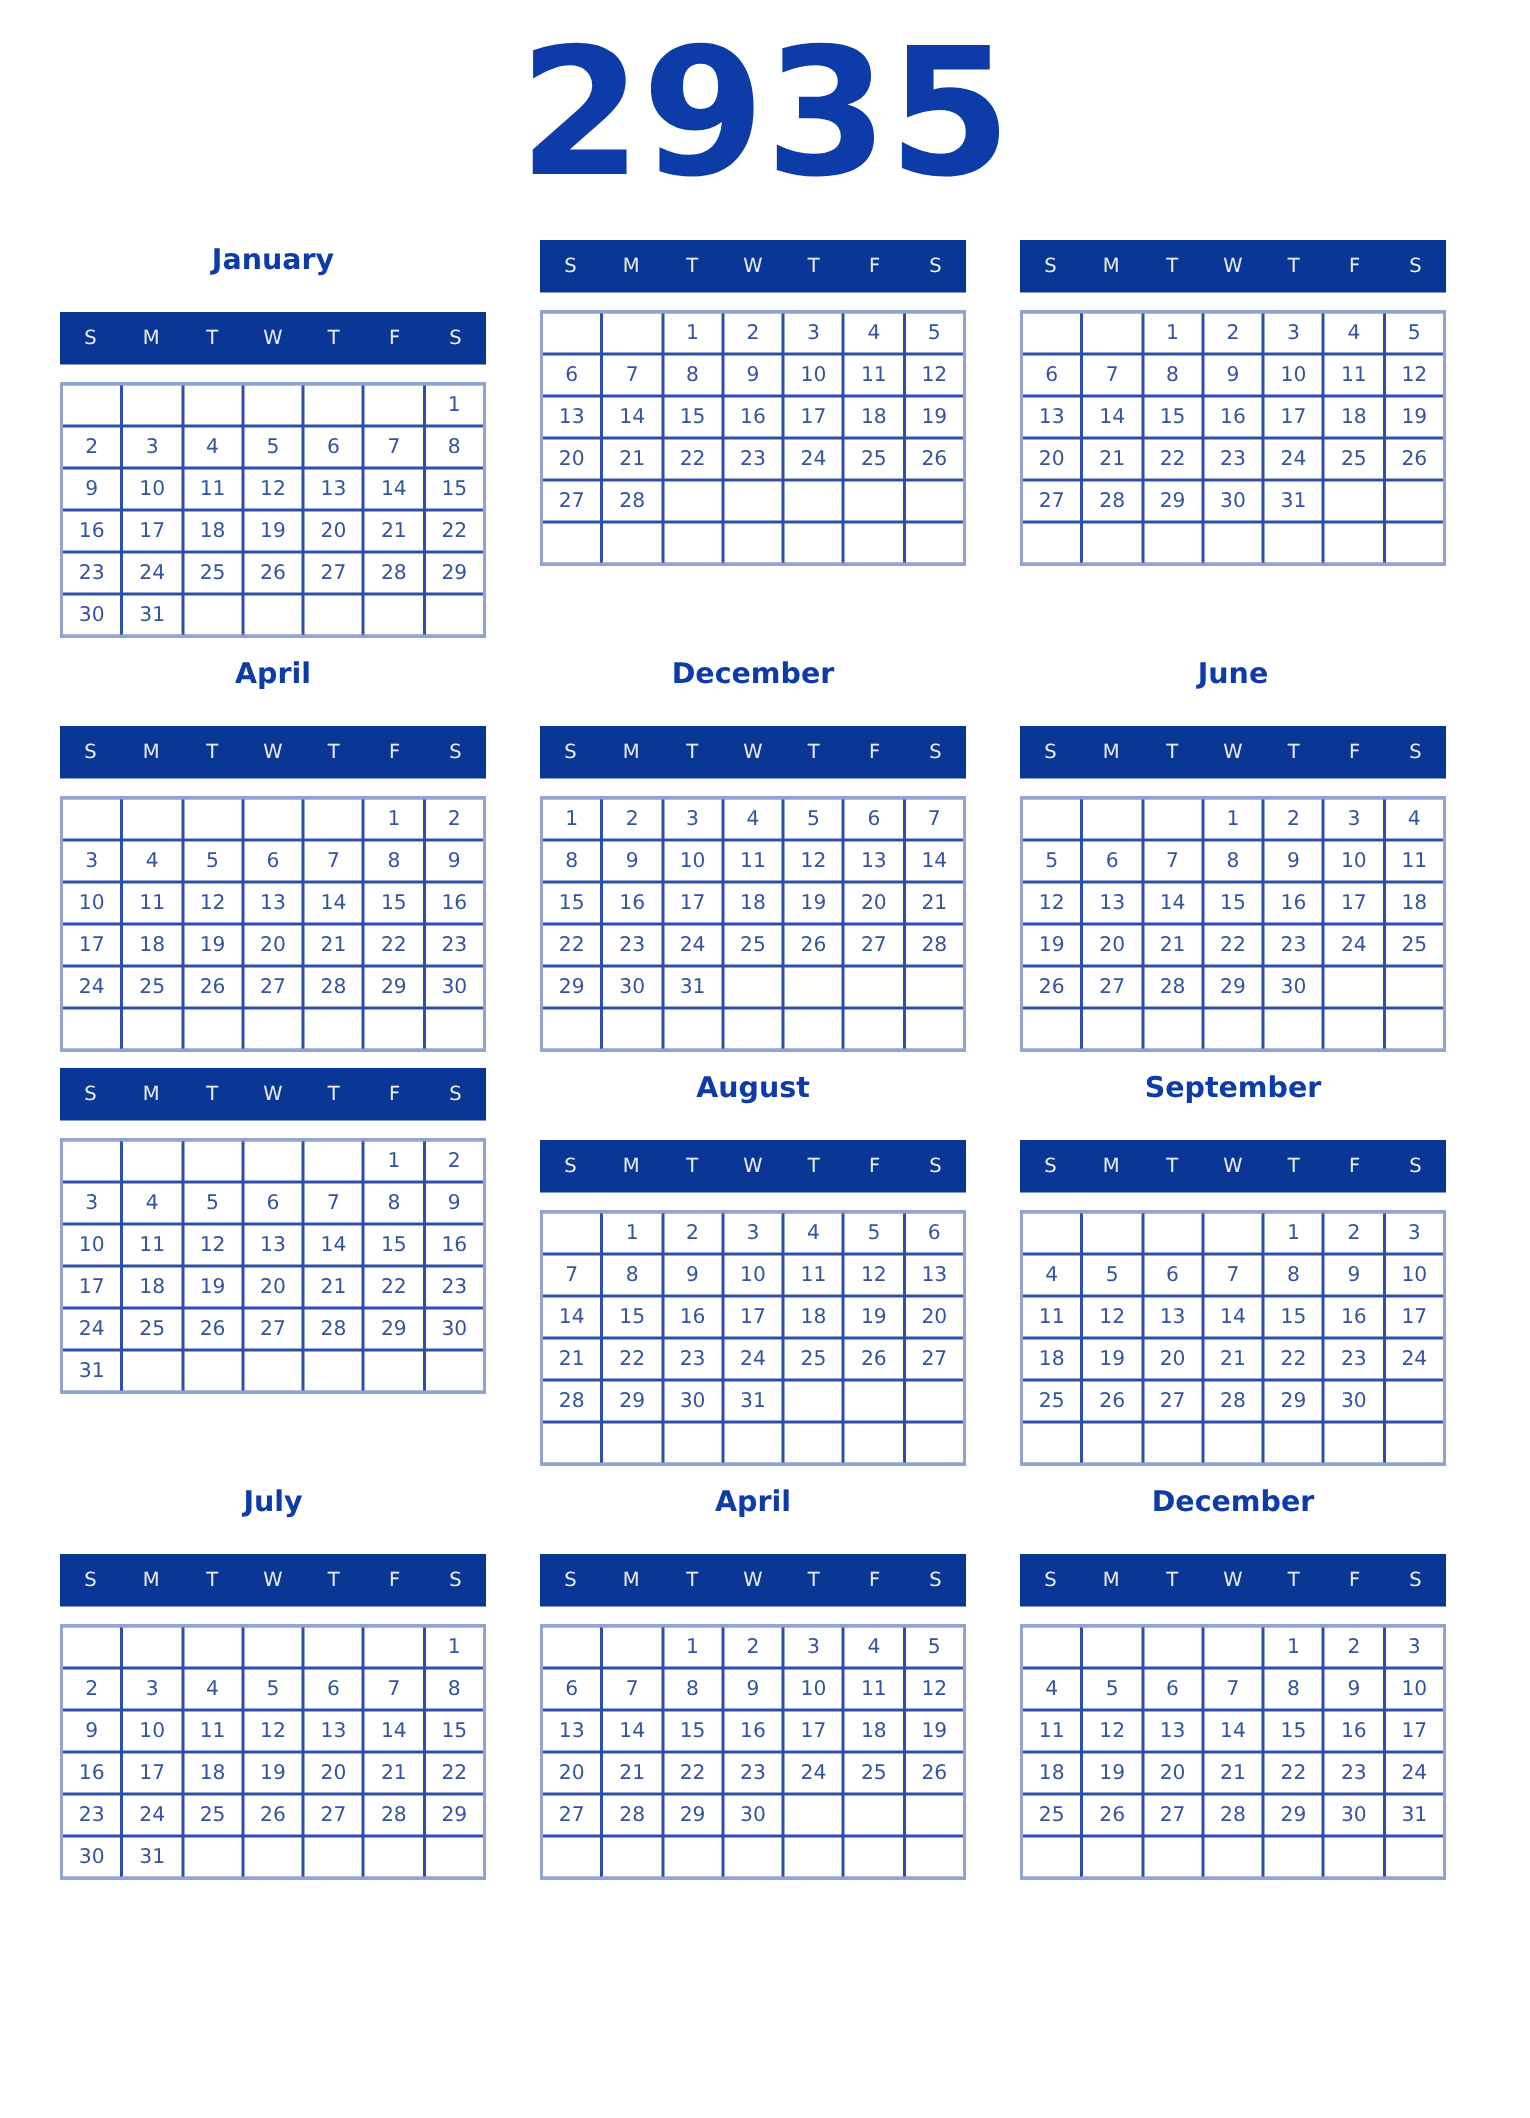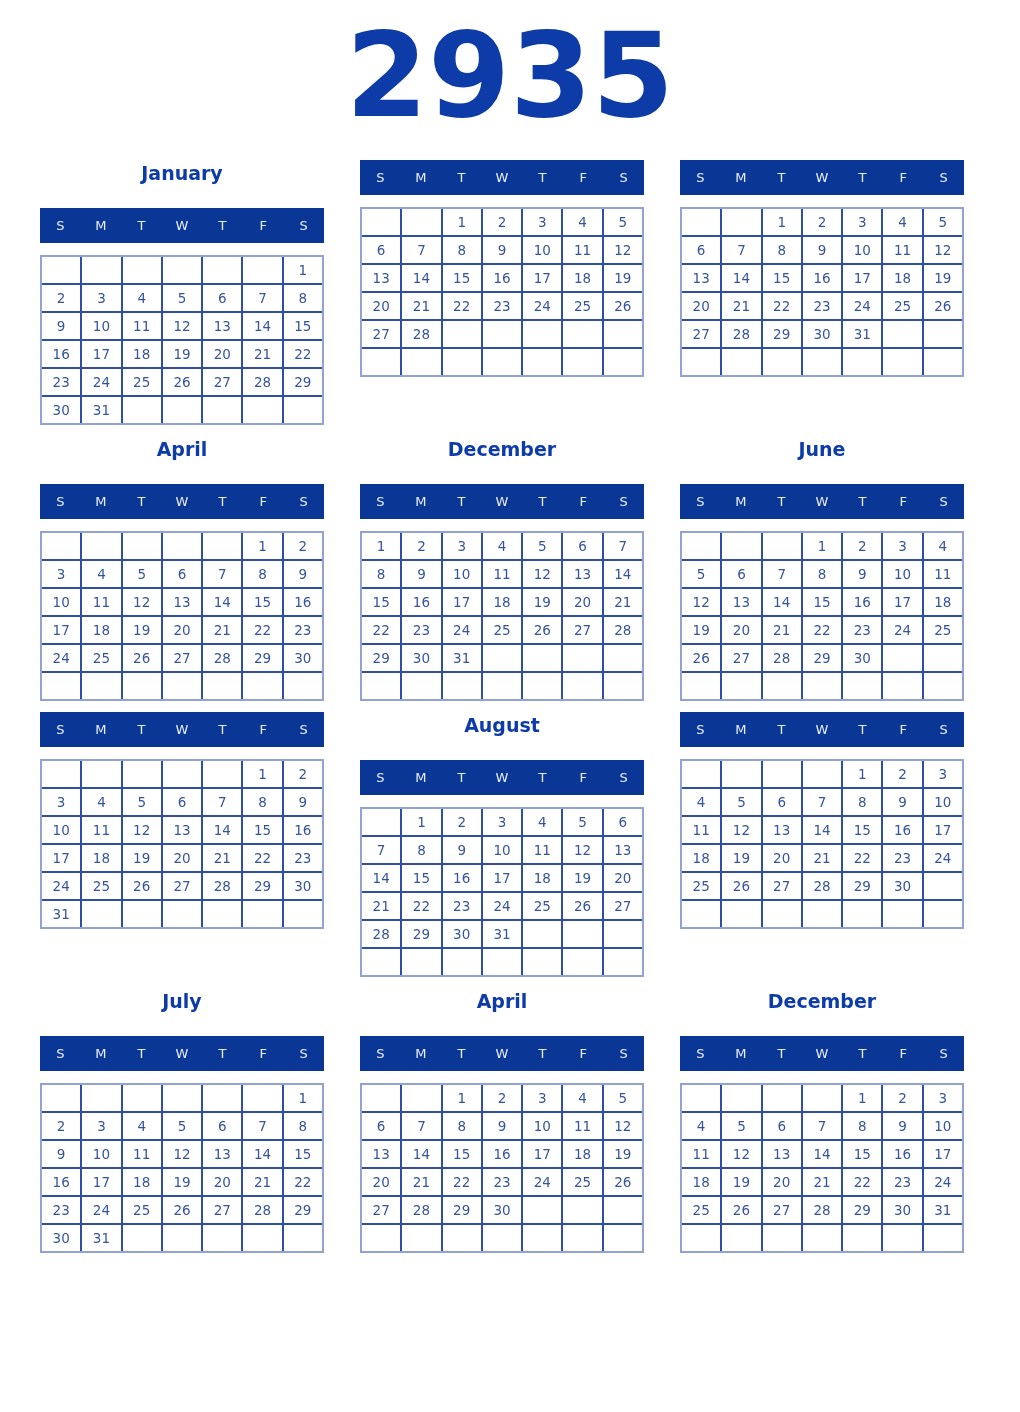--- a/index.html
+++ b/index.html
@@ -530,20 +530,21 @@
         <div class="day-cell"></div>
         <div class="day-cell"></div>
         <div class="day-cell"></div>
         <div class="day-cell"></div>
         <div class="day-cell"></div>
         <div class="day-cell"></div>
       </div>
   </section>
 
   <section class="month">
+    <h2 class="month-title">September</h2>
     <div class="weekday-header">
         <span>S</span>
         <span>M</span>
         <span>T</span>
         <span>W</span>
         <span>T</span>
         <span>F</span>
         <span>S</span>
       </div>
     <div class="day-grid">

